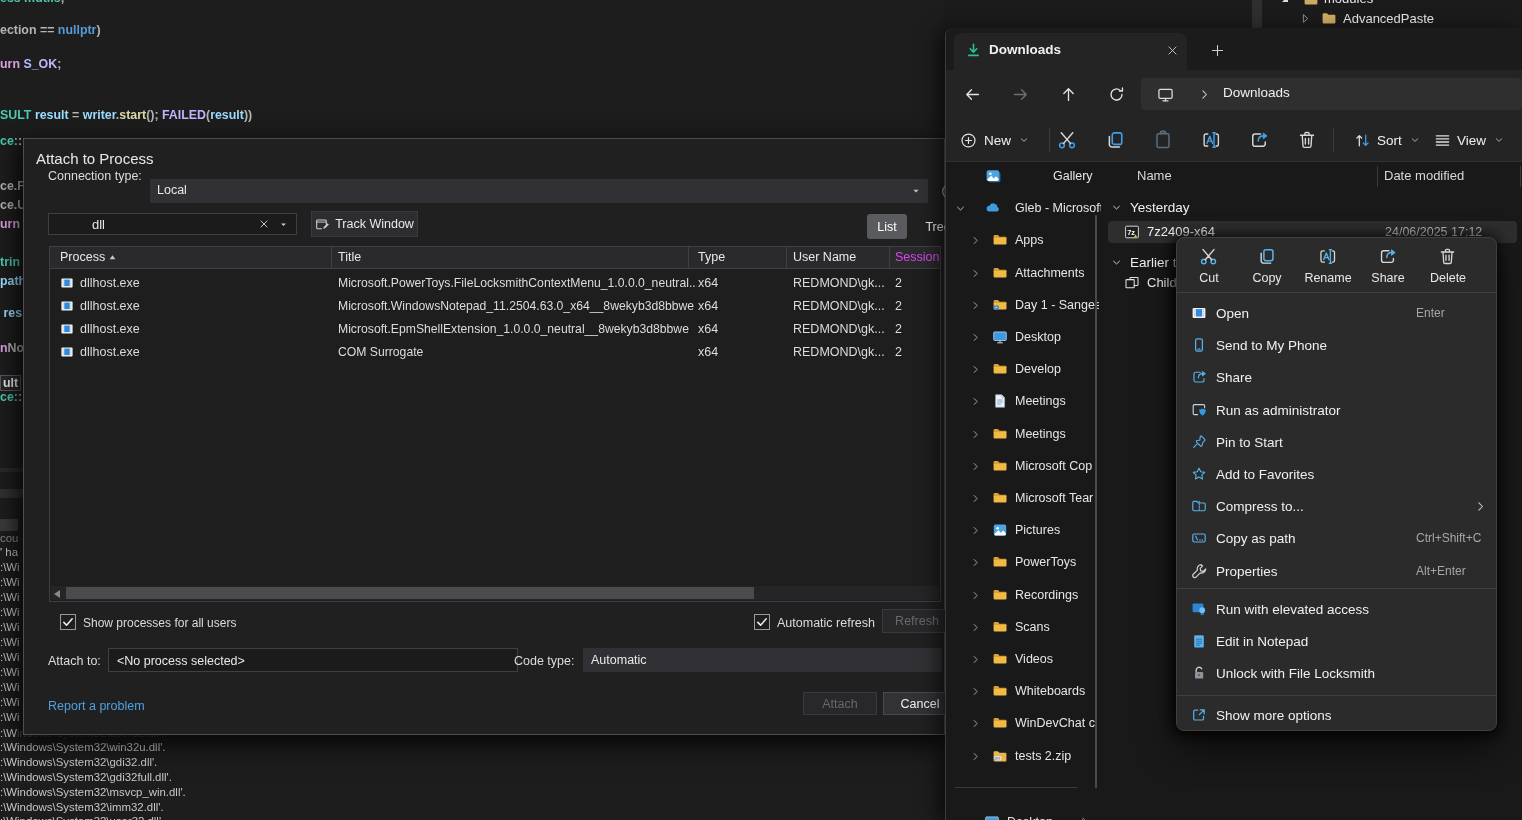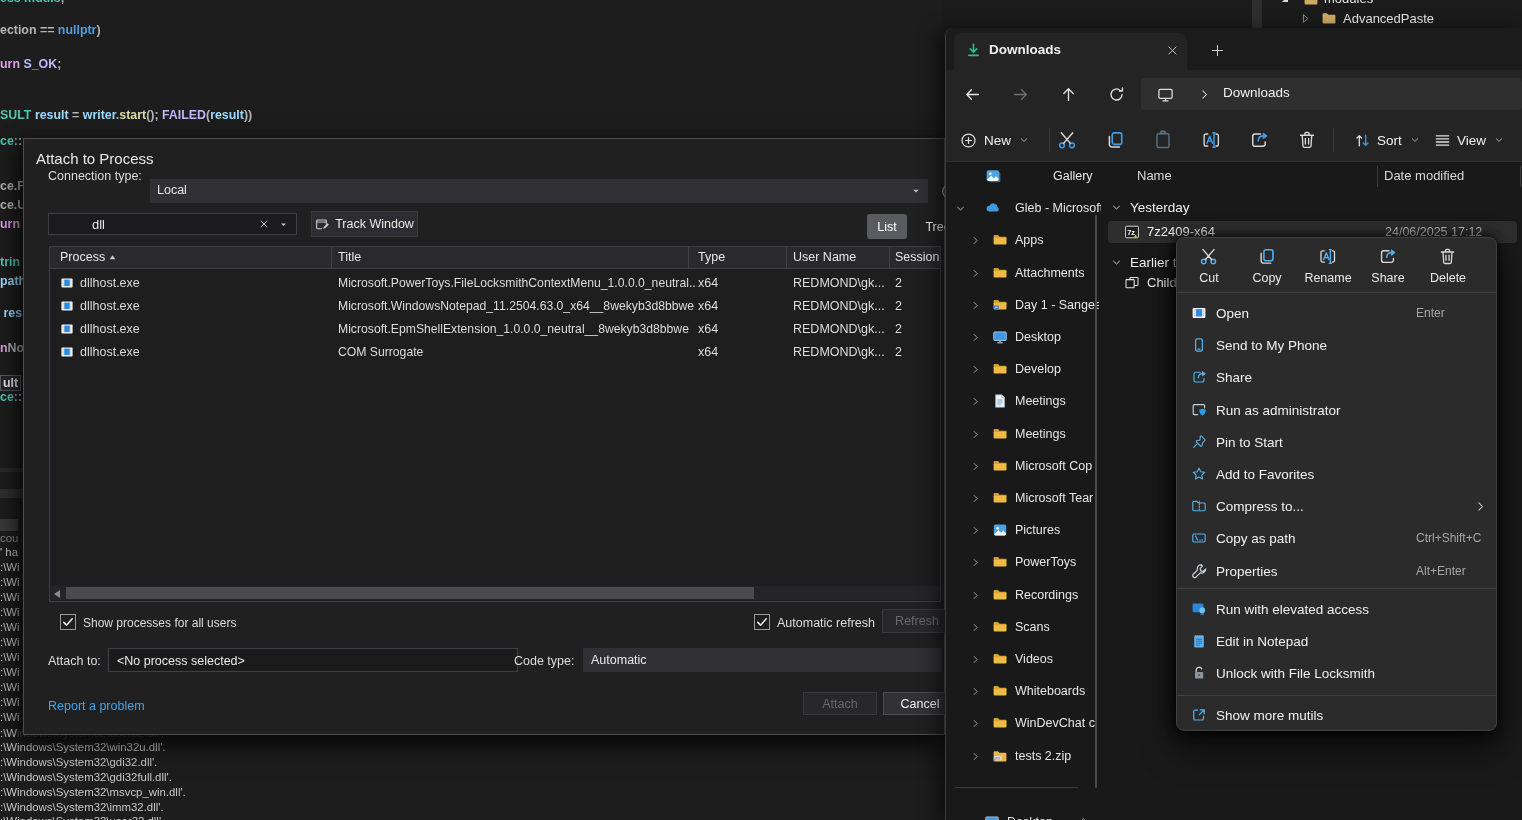--- a/index.html
+++ b/index.html
@@ -163,21 +163,21 @@
         <div style="position: absolute; left: 0px; top: 0px; right: 0px; height: 22px; background: rgb(42, 42, 45); border-bottom: 1px solid rgb(63, 63, 70);">
           <div style="position: absolute; left: 10px; top: 3px; font-size: 12.5px; color: rgb(232, 232, 232);">Process</div>
           <div style="position: absolute; left: 57px; top: 5px;">
             <svg width="11" height="11" viewBox="0 0 16 16" fill="none">
               <path d="M8 4.6 L12.2 10.6 H3.8 z" fill="#c8c8c8"></path>
             </svg>
           </div>
           <div style="position: absolute; left: 288px; top: 3px; font-size: 12.5px; color: rgb(232, 232, 232);">Title</div>
           <div style="position: absolute; left: 648px; top: 3px; font-size: 12.5px; color: rgb(232, 232, 232);">Type</div>
           <div style="position: absolute; left: 743px; top: 3px; font-size: 12.5px; color: rgb(232, 232, 232);">User Name</div>
-          <div style="position: absolute; left: 845px; top: 3px; font-size: 12.5px; color: #e5e5e5;">Session</div>
+          <div style="position: absolute; left: 845px; top: 3px; font-size: 12.5px; color: #d946ef;">Session</div>
           <div class="col-sep" style="left: 281px;"></div>
           <div class="col-sep" style="left: 638px;"></div>
           <div class="col-sep" style="left: 736px;"></div>
           <div class="col-sep" style="left: 839px;"></div>
         </div>
         <div class="proc-row" style="top: 24px;">
           <div class="cell" style="left: 10px; width: 260px;">
             <div style="margin-right: 6px;">
               <svg width="14" height="14" viewBox="0 0 16 16" fill="none">
                 <rect x="1.6" y="2.9" width="12.8" height="10.2" rx="1" fill="#f2f2f2"></rect>
@@ -921,16 +921,16 @@
         <div class="ctx-label">Unlock with File Locksmith</div>
       </div>
       <div class="ctx-sep" style="top: 456.5px;"></div>
       <div class="ctx-item" style="top: 461px;">
         <div style="position: absolute; left: 14px; top: 8px;">
           <svg width="16" height="16" viewBox="0 0 16 16" fill="none">
             <path d="M6.6 3.2 H4 a1.3 1.3 0 0 0-1.3 1.3 v7.2 A1.3 1.3 0 0 0 4 13 h7.2 a1.3 1.3 0 0 0 1.3-1.3 V9.2" stroke="#57b1ea" stroke-width="1.2" stroke-linecap="round" stroke-linejoin="round"></path>
             <path d="M9.2 2.8 h4 v4 M12.9 3.1 L8.4 7.6" stroke="#57b1ea" stroke-width="1.25" stroke-linecap="round" stroke-linejoin="round"></path>
           </svg>
         </div>
-        <div class="ctx-label">Show more mutils</div>
+        <div class="ctx-label">Show more options</div>
       </div>
     </div>
 </div>
 
 </body></html>

